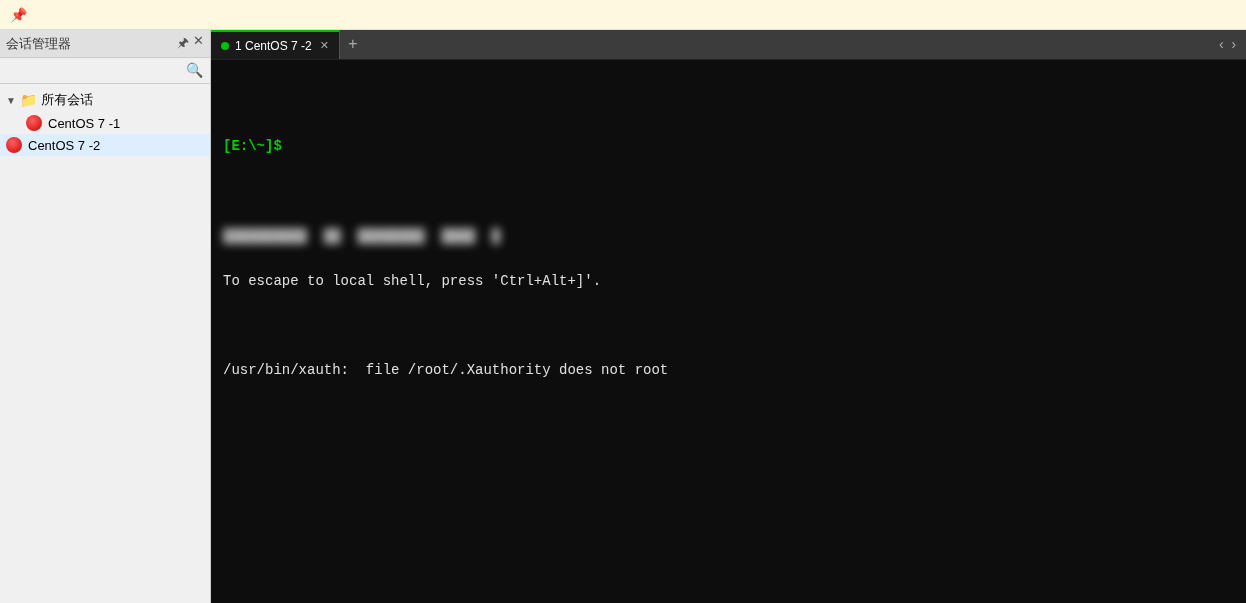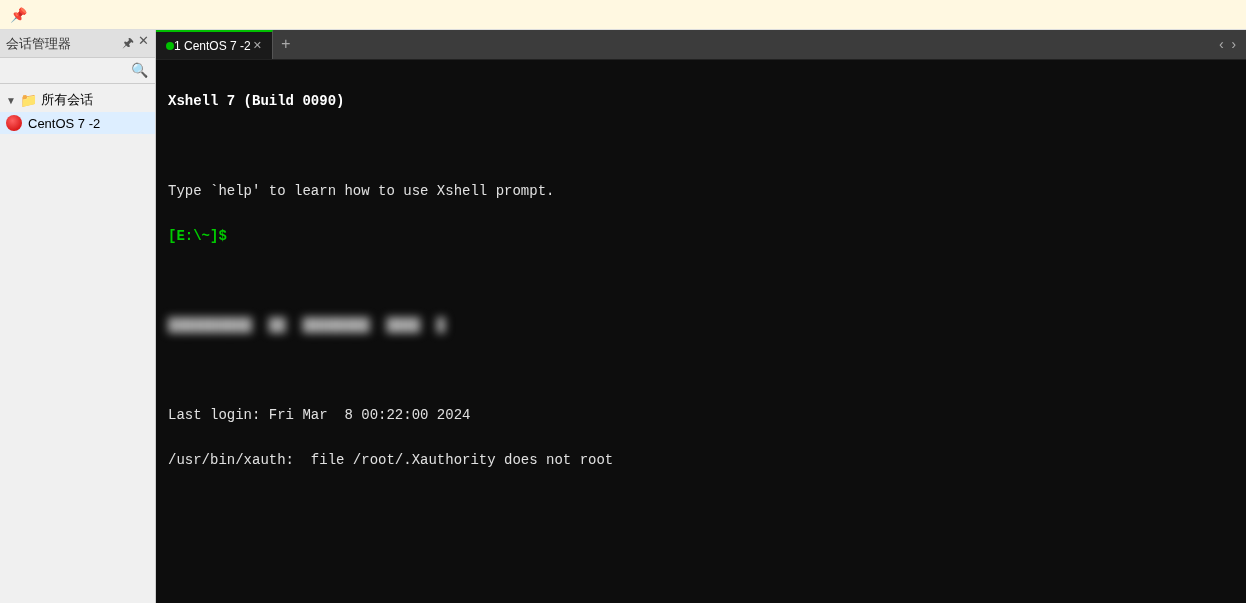--- a/index.html
+++ b/index.html
@@ -34,21 +34,21 @@
 
     
     .main-layout {
       display: flex;
       flex: 1;
       overflow: hidden;
     }
 
     
     .sidebar {
-      width: 156px;
+      width: 211px;
       background: #f0f0f0;
       border-right: 1px solid #ccc;
       display: flex;
       flex-direction: column;
       flex-shrink: 0;
     }
     .sidebar-header {
       display: flex;
       align-items: center;
       justify-content: space-between;
@@ -132,20 +132,21 @@
       display: flex;
       align-items: stretch;
       background: #3c3c3c;
       height: 30px;
       border-bottom: 1px solid #222;
     }
     .tab {
       display: flex;
       align-items: center;
       padding: 9px 10px;
+      gap: 6px;
       font-family: 'Microsoft YaHei', SimSun, sans-serif;
       font-size: 12px;
       color: #ccc;
       cursor: pointer;
       border-right: 1px solid #555;
       white-space: nowrap;
     }
     .tab.active {
       background: #1a1a1a;
       color: #fff;
@@ -235,20 +236,24 @@
     </div>
     <div class="sidebar-search">
       <span class="sidebar-search-icon">🔍</span>
     </div>
     <div class="sidebar-tree">
       <div class="tree-root">
         <span class="tree-toggle">▼</span>
         <span class="folder-icon">📁</span>
         <span>所有会话</span>
       </div>
+      <div class="tree-item">
+        <span class="session-icon"></span>
+        <span>CentOS 7 -1</span>
+      </div>
       <div class="tree-item" style="background:#ddeeff;padding-left:6px;">
         <span class="session-icon"></span>
         <span>CentOS 7 -2</span>
       </div>
     </div>
   </div>
 
   <div class="terminal-area">
 
     <div class="tab-bar">
@@ -261,28 +266,26 @@
         <span>+</span>
       </div>
       <div class="tab-nav-right">
         <span>‹</span>
         <span>›</span>
       </div>
     </div>
 
     <div class="terminal-wrapper">
       <div class="terminal-content">
-<span class="term-line term-bold">Xshell 7 (Build 0090)</span>
 <span class="term-line">&nbsp;</span>
-<span class="term-line">Type `help' to learn how to use Xshell prompt.</span>
 <span class="term-line term-green">[E:\~]$</span>
 <span class="term-line">&nbsp;</span>
 <span class="term-line term-blurred">██████████  ██  ████████  ████  █</span>
+<span class="term-line">To escape to local shell, press 'Ctrl+Alt+]'.</span>
 <span class="term-line">&nbsp;</span>
-<span class="term-line">Last login: Fri Mar  8 00:22:00 2024</span>
 <span class="term-line">/usr/bin/xauth:  file /root/.Xauthority does not root</span>
 
       </div>
 
     </div>
 
   </div>
 </div>
 
 </body></html>

